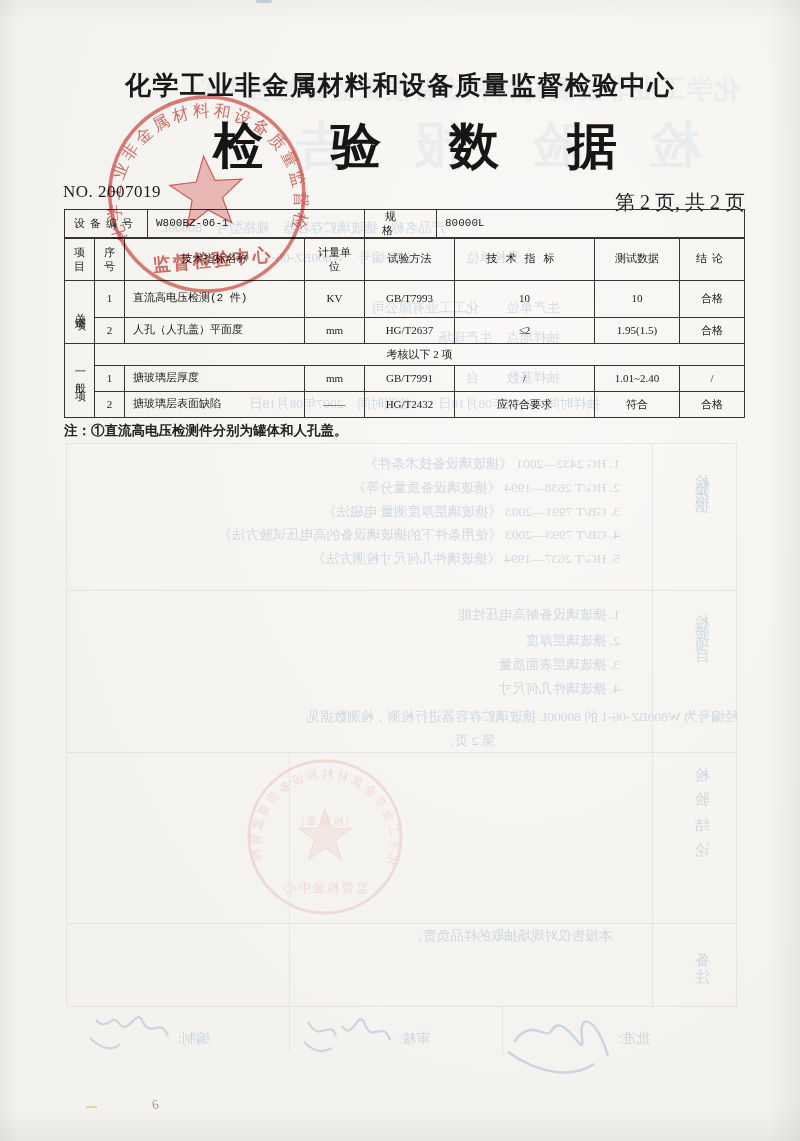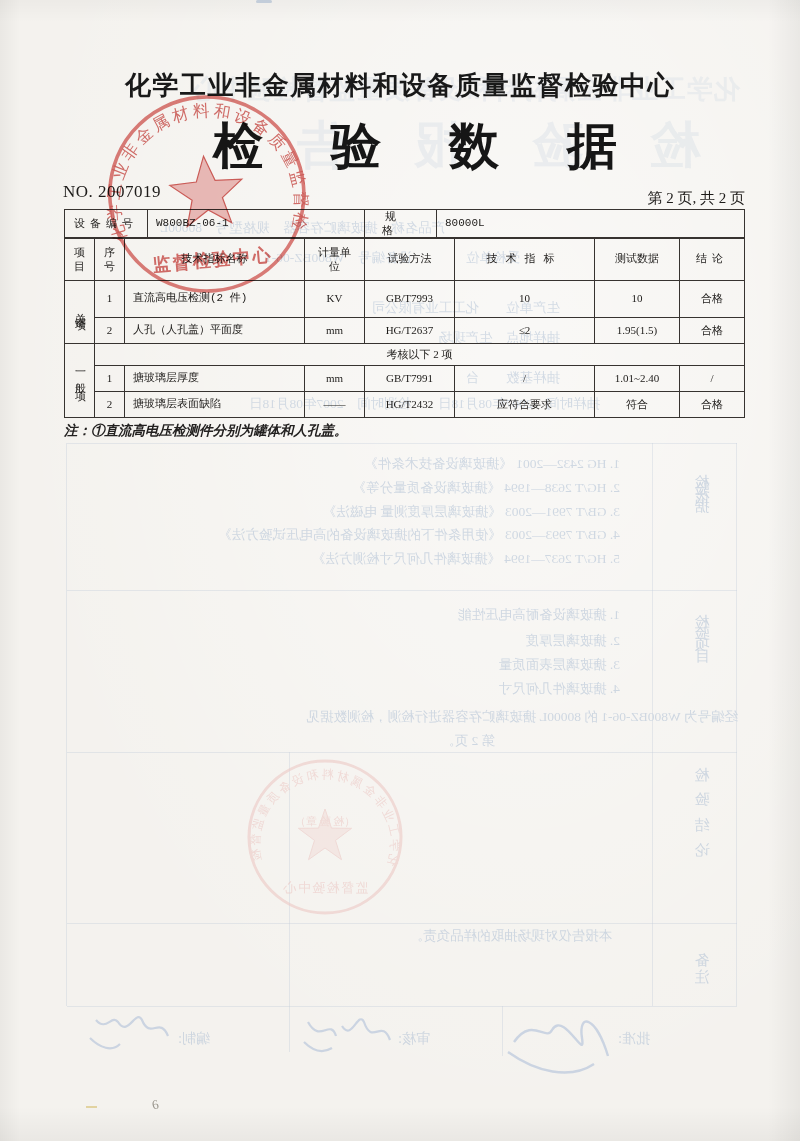--- a/index.html
+++ b/index.html
@@ -12,38 +12,38 @@
     font-family:"Liberation Serif", serif; color:#1d1b19;}
   .abs{position:absolute;}
 
   
   .printed{position:absolute;inset:0;z-index:2;}
   .org-title{top:68px;left:0;width:100%;text-align:center;font-family:"Liberation Sans",sans-serif;
     font-weight:bold;font-size:26px;letter-spacing:1.5px;color:#191919;}
   .big-title{top:113px;left:213px;font-family:"Liberation Sans",sans-serif;font-weight:bold;
     font-size:50px;letter-spacing:68px;white-space:nowrap;color:#161616;}
   .no-label{top:182px;left:63px;font-size:17px;letter-spacing:.5px;}
-  .page-ind{top:189px;right:55px;font-size:15px;}
+  .page-ind{top:189px;right:55px;font-size:20px;}
 
   .table-wrap{top:209px;left:64px;width:680px;}
   table{border-collapse:collapse;table-layout:fixed;width:680px;font-size:11px;color:#1d1b19;}
   td,th{border:1.6px solid #373330;padding:0 2px;text-align:center;font-weight:normal;
     vertical-align:middle;line-height:1.25;overflow:hidden;}
   .info-table{margin-bottom:-2px;}
   .info-table td{height:28px;}
   .lft{text-align:left;padding-left:8px;font-family:Liberation Mono, monospace;}
   .w18{width:18px;margin:0 auto;line-height:1.3;}
   .w32{width:34px;margin:0 auto;line-height:1.3;}
   .vert{writing-mode:vertical-lr;text-orientation:upright;display:inline-block;letter-spacing:4px;}
   .vert3{writing-mode:vertical-lr;text-orientation:upright;display:inline-block;letter-spacing:9px;}
   .sp-wide{letter-spacing:8px;}
   .sp-med{letter-spacing:5px;}
   .sp-gg{letter-spacing:26px;padding-left:6px;}
   .note-line{top:422px;left:64px;font-family:"Liberation Sans",sans-serif;font-weight:bold;
-    font-size:13.5px;color:#232120;font-style:italic;}
+    font-size:13.5px;color:#232120;}
   .pencil-6{top:1097px;left:152px;font-size:13px;color:#97938a;transform:rotate(-12deg);}
   .speck-blue{top:0;left:256px;width:16px;height:3px;background:#9fb3cc;opacity:.55;border-radius:2px;}
   .speck-yellow{top:1106px;left:86px;width:11px;height:2px;background:#d8c178;opacity:.65;}
 
   
   .stamp-front{top:90px;left:99px;width:216px;height:212px;z-index:3;transform:rotate(-5deg);
     mix-blend-mode:multiply;opacity:.87;}
 
   
   .bleed{position:absolute;transform:scaleX(-1);color:#aebfd4;filter:blur(0.45px);z-index:1;}

